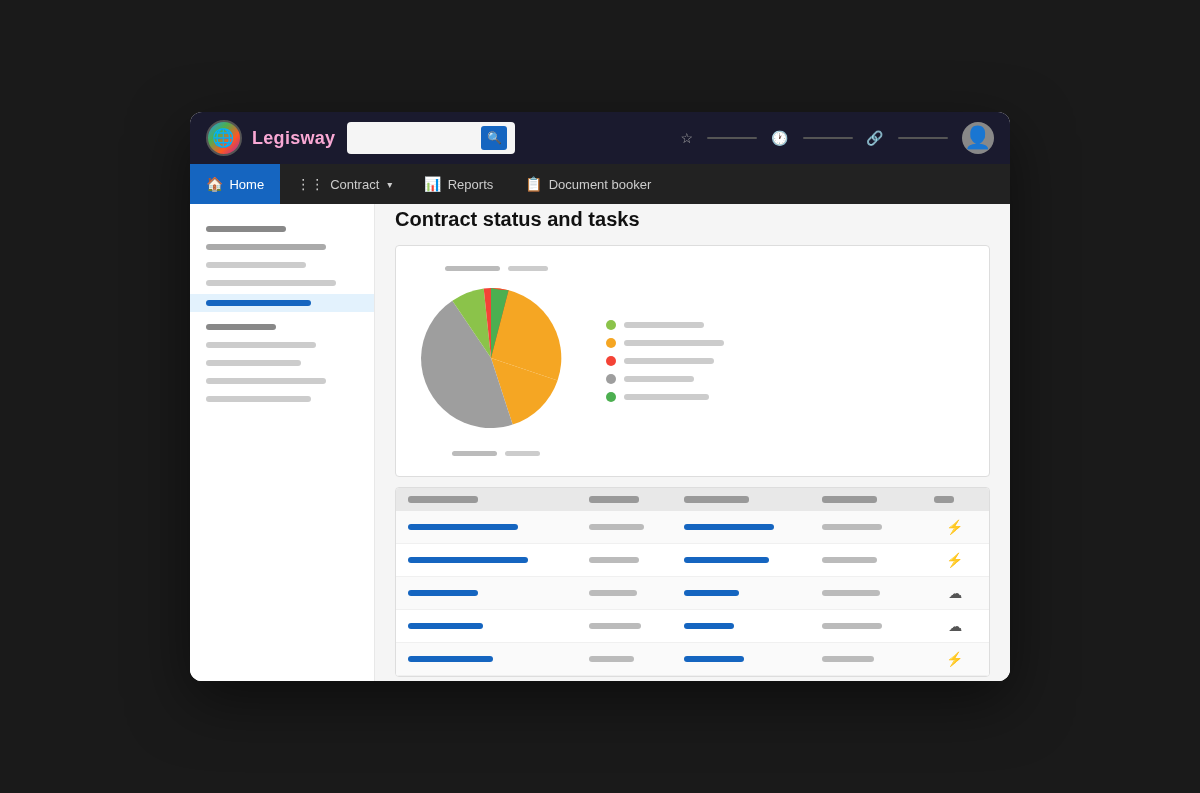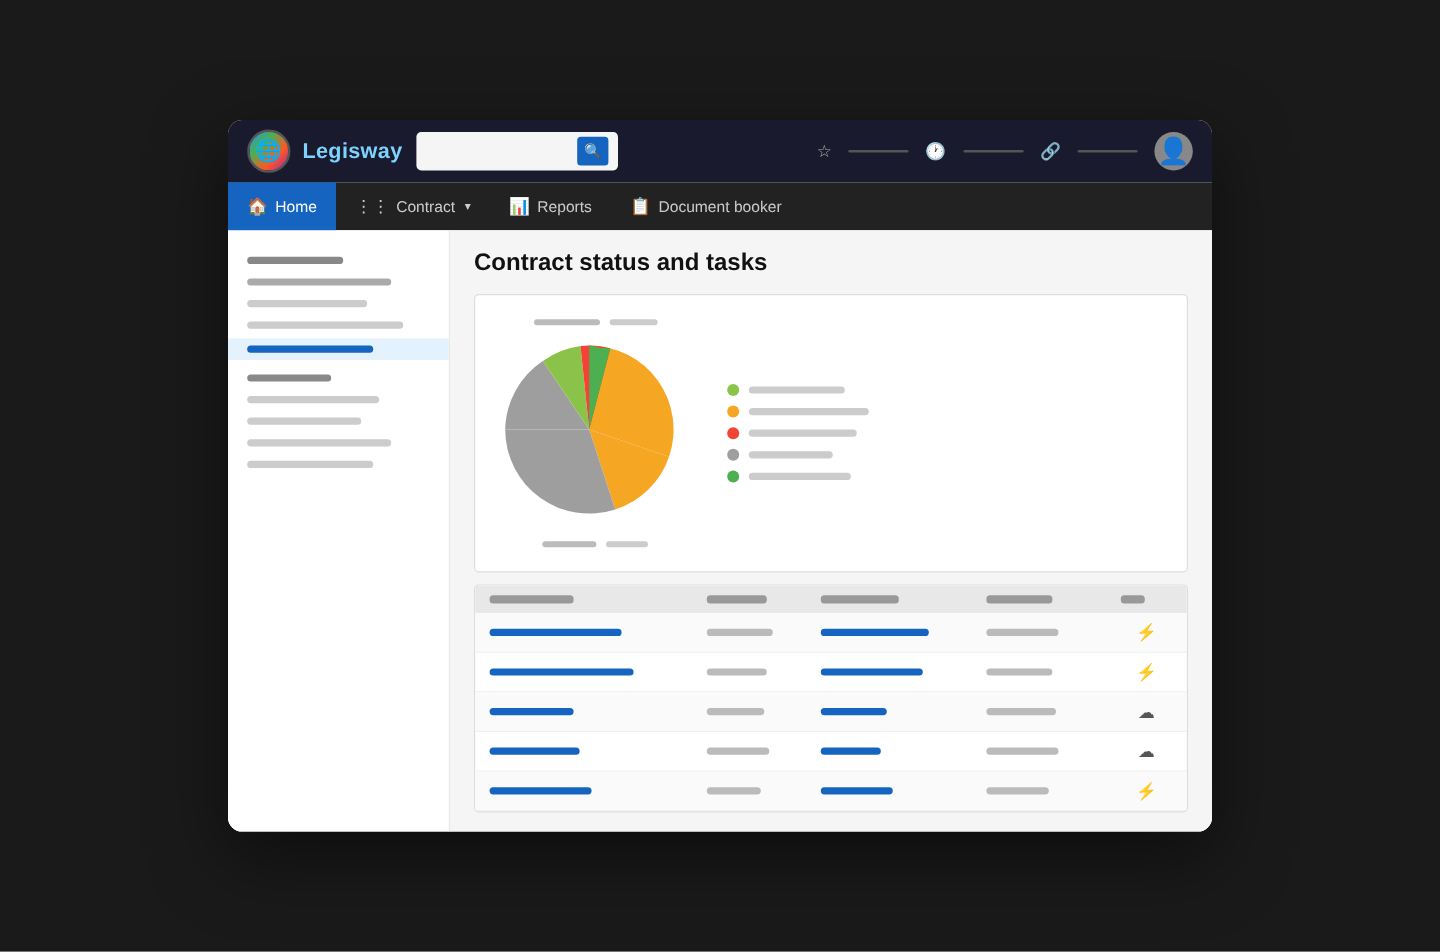--- a/index.html
+++ b/index.html
@@ -37,21 +37,21 @@
       height: 36px;
       border-radius: 50%;
       background: linear-gradient(135deg, #2196F3, #4CAF50, #FF5722, #9C27B0);
       display: flex;
       align-items: center;
       justify-content: center;
       font-size: 18px;
       border: 2px solid #555;
     }
     .app-title {
-      color: #7dd3fc;
+      color: #f9a8d4;
       font-size: 18px;
       font-weight: 600;
       letter-spacing: 0.3px;
     }
     .search-area {
       display: flex;
       align-items: center;
       background: #f5f5f5;
       border-radius: 4px;
       padding: 4px 8px;
@@ -162,21 +162,21 @@
       background: #888;
     }
     .sidebar-highlight {
       background: #E3F2FD;
       padding: 6px 16px;
       margin: 2px 0;
     }
     
     .main-panel {
       flex: 1;
-      padding: 16px 20px;
+      padding: 4px 20px;
       background: #f5f5f5;
     }
     .page-title {
       font-size: 20px;
       font-weight: 700;
       color: #111;
       margin-bottom: 14px;
     }
     
     .chart-card {

